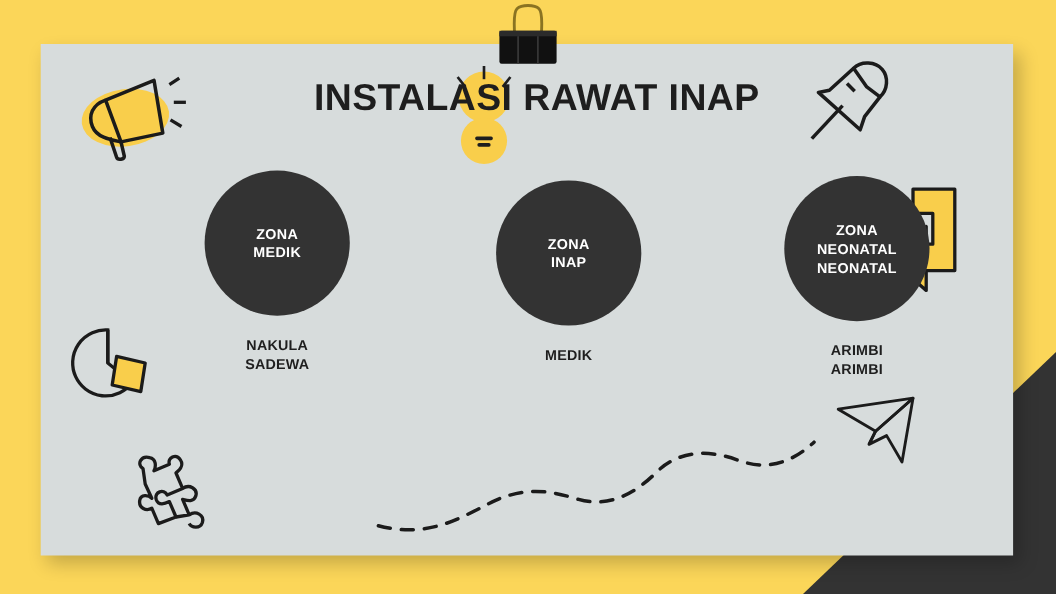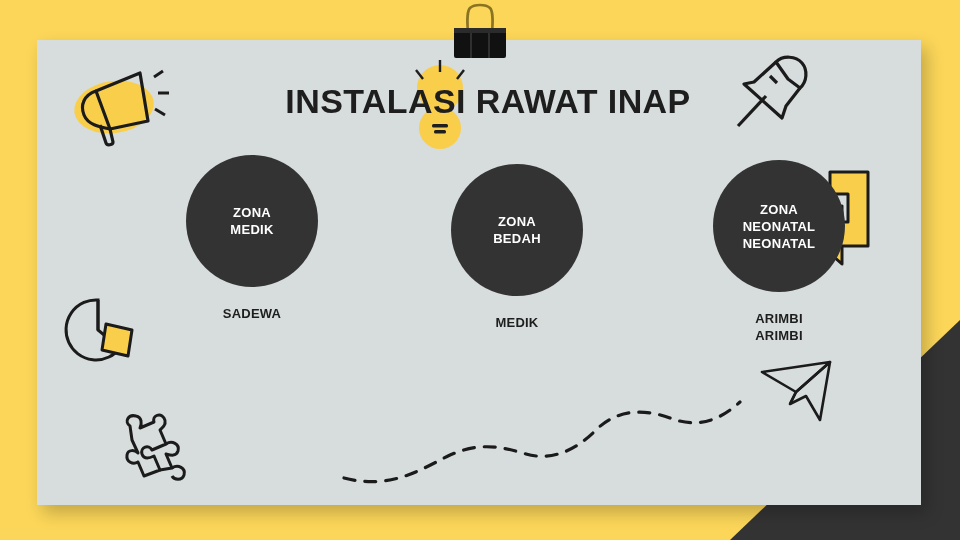--- a/index.html
+++ b/index.html
@@ -57,21 +57,20 @@
   }
 
   
   .title-wrap {
     position: absolute;
     left: 16px;
     right: 0;
     top: 70px;
     text-align: center;
     z-index: 4;
-    margin-top: 12px;
   }
   .title {
     font-size: 34px;
     font-weight: bold;
     letter-spacing: 0.4px;
     color: #1E1E1E;
     display: inline-block;
     position: relative;
   }
 
@@ -242,28 +241,29 @@
   </div>
 
   <div class="zones">
 
     <div class="zone zone-1">
       <div class="zone-circle">
         <span>ZONA</span>
         <span>MEDIK</span>
       </div>
       <div class="zone-names">
+        <span>NAKULA</span>
         <span>SADEWA</span>
       </div>
     </div>
 
     <div class="zone zone-2">
       <div class="zone-circle">
         <span>ZONA</span>
-        <span>BEDAH</span>
+        <span>INAP</span>
       </div>
       <div class="zone-names">
         <span>MEDIK</span>
       </div>
     </div>
 
     <div class="zone zone-3">
       <div class="zone-circle">
         <span>ZONA</span>
         <span>NEONATAL</span>

